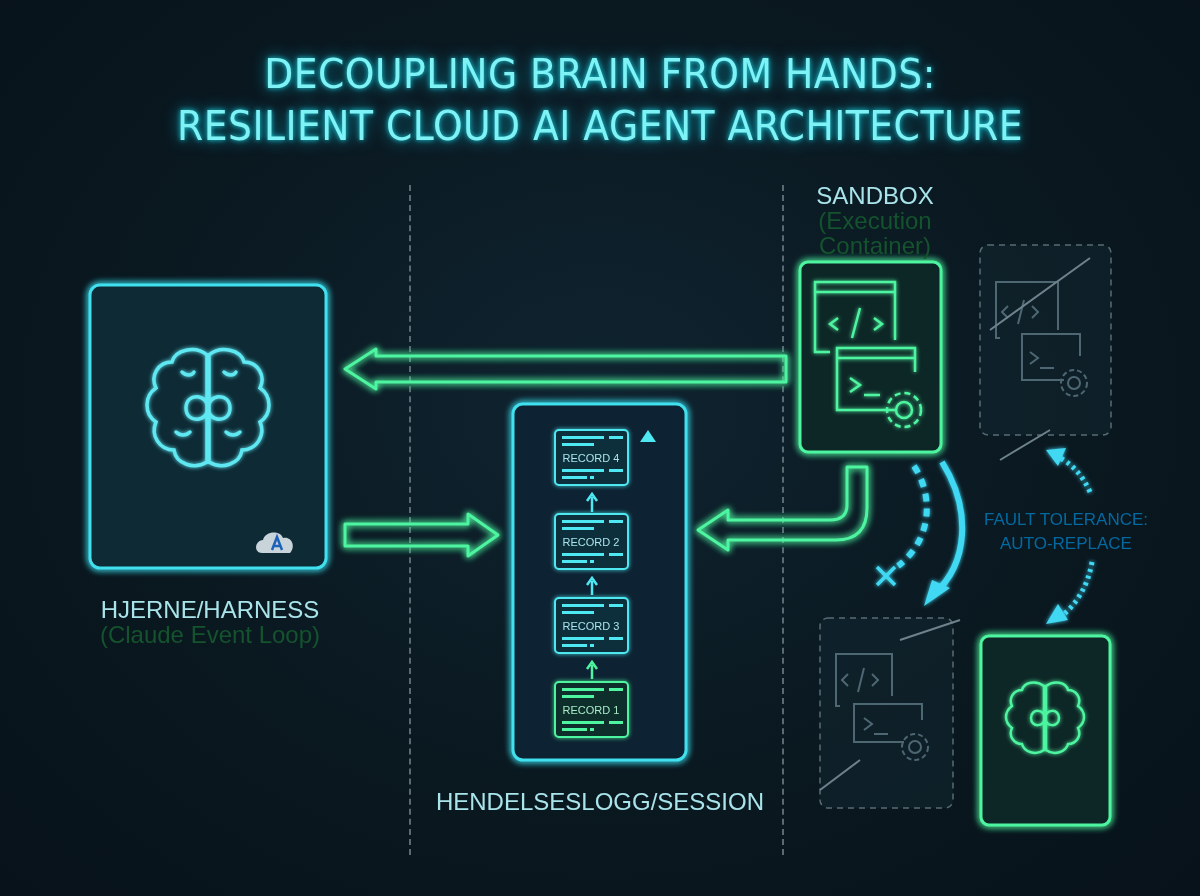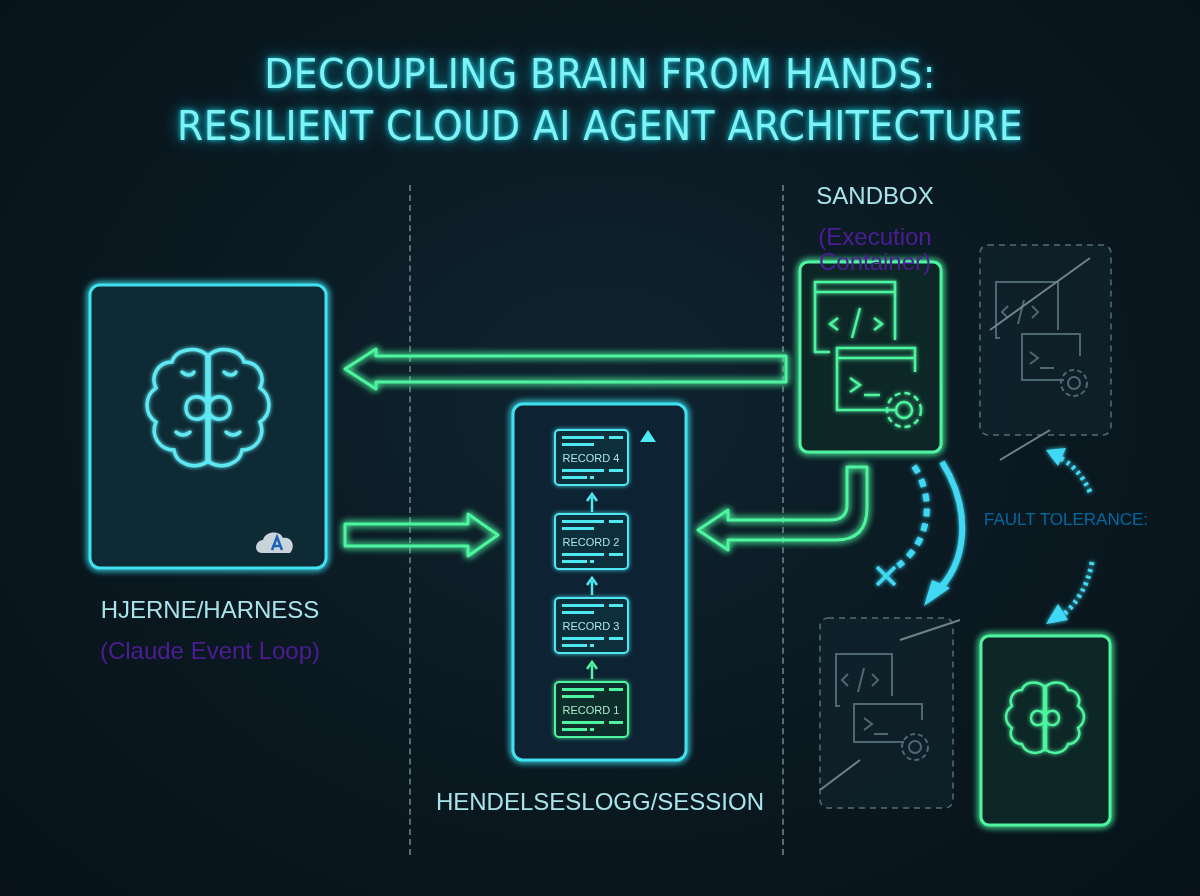--- a/index.html
+++ b/index.html
@@ -1,21 +1,21 @@
 <!DOCTYPE html>
 <html><head>
 <meta charset="utf-8">
 <style>
   html,body{margin:0;padding:0;}
   body{width:1200px;height:896px;overflow:hidden;background:radial-gradient(ellipse at 50% 45%, #0f2430 0%, #0a1820 55%, #07121a 100%);font-family:"Liberation Sans",sans-serif;position:relative;}
   .title{position:absolute;left:0;top:48px;width:1200px;text-align:center;color:#7ef2f5;font-family:"DejaVu Sans",sans-serif;font-size:41px;line-height:52px;letter-spacing:0.5px;text-shadow:0 0 6px #1fd2e0,0 0 16px #0aa8c0;font-weight:normal;transform:scaleX(0.92);}
   .divider{position:absolute;top:185px;height:670px;width:0;border-left:2px dashed #5a6a72;}
   svg.main{position:absolute;left:0;top:0;}
   .label{position:absolute;text-align:center;color:#a8e4ea;font-size:24px;line-height:25px;}
-  .label .sub{color:#4c1d95;margin-top:16px;}
+  .label .sub{color:#14532d;}
   .rec-text{font-family:"Liberation Sans",sans-serif;font-size:11px;}
   .ft{position:absolute;left:976px;top:508px;width:180px;text-align:center;color:#0369a1;font-size:17px;line-height:24px;}
 </style>
 </head>
 <body>
 
 <div class="title">
   <div>DECOUPLING BRAIN FROM HANDS:</div>
   <div>RESILIENT CLOUD AI AGENT ARCHITECTURE</div>
 </div>
@@ -216,13 +216,14 @@
   <div>HENDELSESLOGG/SESSION</div>
 </div>
 
 <div class="label" style="left:760px;top:183px;width:230px;">
   <div>SANDBOX</div>
   <div class="sub">(Execution Container)</div>
 </div>
 
 <div class="ft">
   <div>FAULT TOLERANCE:</div>
+  <div>AUTO-REPLACE</div>
 </div>
 
 </body></html>

